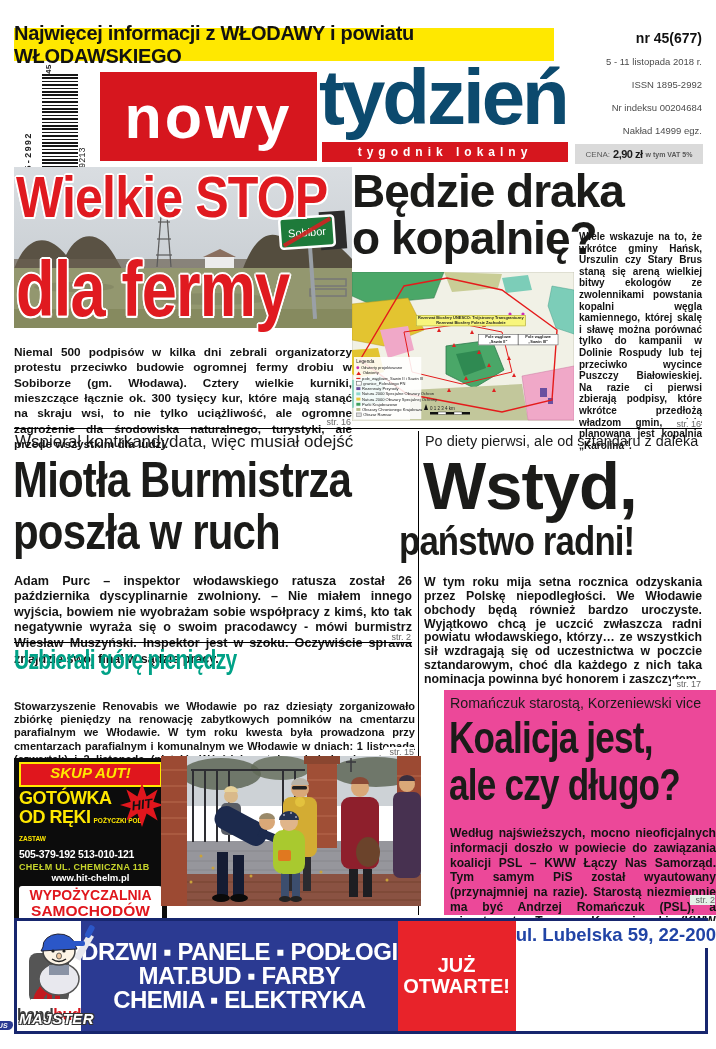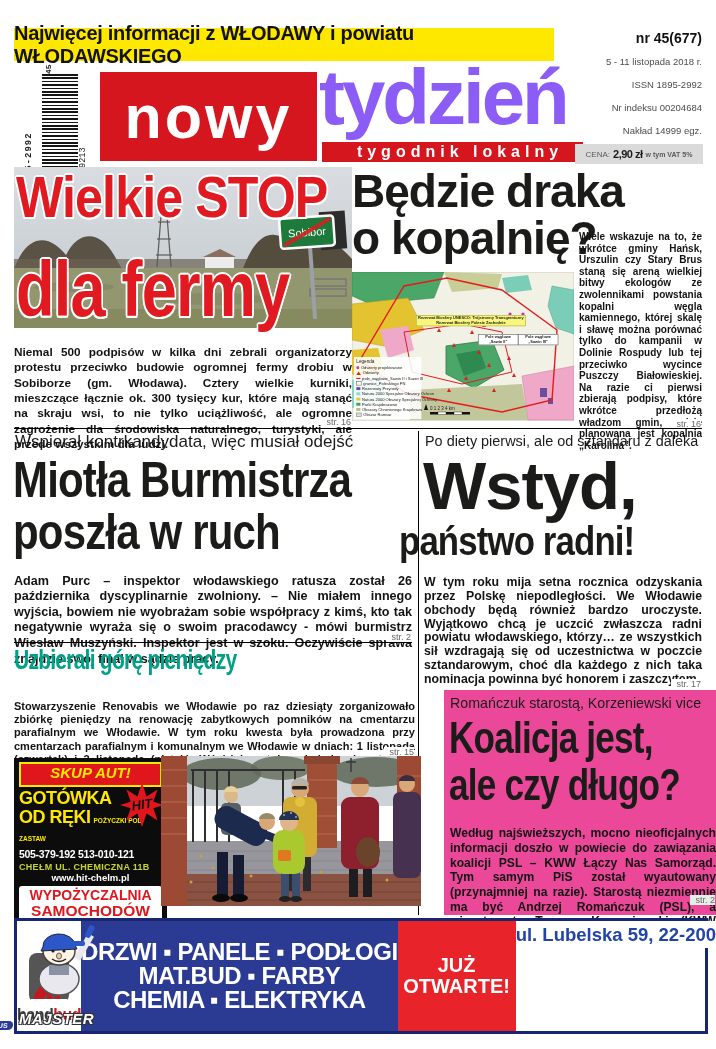--- a/index.html
+++ b/index.html
@@ -32,24 +32,24 @@
   .barcode .issn{position:absolute;left:4px;top:14px;height:146px;font-size:9px;
      font-family:"Liberation Mono",monospace;font-weight:bold;letter-spacing:1px;color:#222;}
   .barcode .digits{position:absolute;left:58px;top:12px;height:150px;font-size:8.5px;
      font-family:"Liberation Mono",monospace;color:#222;}
   .barcode .ed{position:absolute;left:24px;top:-8px;height:20px;font-size:8px;
      font-family:"Liberation Mono",monospace;font-weight:bold;color:#222;}
   
   .mast-red{left:100px;top:72px;width:217px;height:89px;background:#d6161e;
             display:flex;align-items:center;justify-content:center;}
   .mast-nowy{color:#fff;font-weight:bold;font-size:61px;letter-spacing:3px;}
-  .mast-tydzien{left:319px;top:58px;font-size:78px;font-weight:bold;color:#8b5cf6;
+  .mast-tydzien{left:319px;top:58px;font-size:78px;font-weight:bold;color:#0c4a6e;
                 letter-spacing:-3px;line-height:1;white-space:nowrap;}
   .mast-tagline{left:322px;top:142px;width:246px;height:20px;background:#d6161e;color:#fff;
-                font-weight:bold;font-size:16px;letter-spacing:5px;text-align:center;line-height:20px;padding-left:15px;}
+                font-weight:bold;font-size:12px;letter-spacing:5px;text-align:center;line-height:20px;}
   .cena{left:575px;top:144px;width:128px;height:20px;background:#dadada;
         display:flex;align-items:center;justify-content:center;gap:3px;}
   .cena .c1{font-size:8px;color:#5a5a5a;}
   .cena .c2{font-size:11px;font-weight:bold;color:#1a1a1a;letter-spacing:-0.5px;}
   .cena .c3{font-size:7px;color:#5a5a5a;font-weight:bold;}
   
   .scaled{transform-origin:0 0;}
   .legendbox{background:rgba(255,255,255,.88);padding:3px 4px;width:108px;
              font-size:7px;line-height:9px;color:#222;}
   .legendbox .ti{font-size:8px;margin-bottom:2px;}

